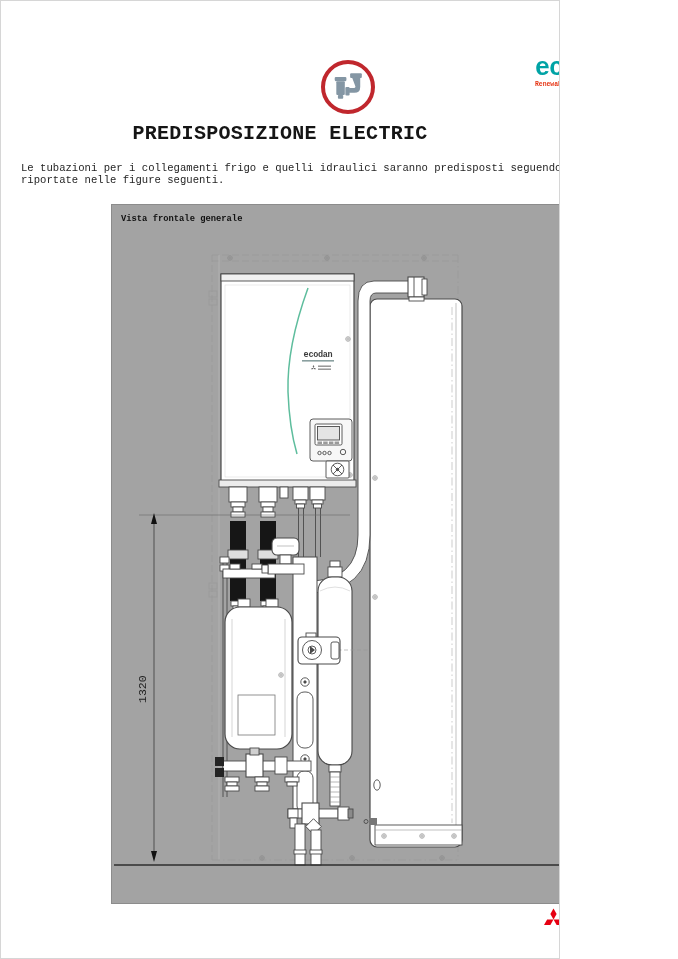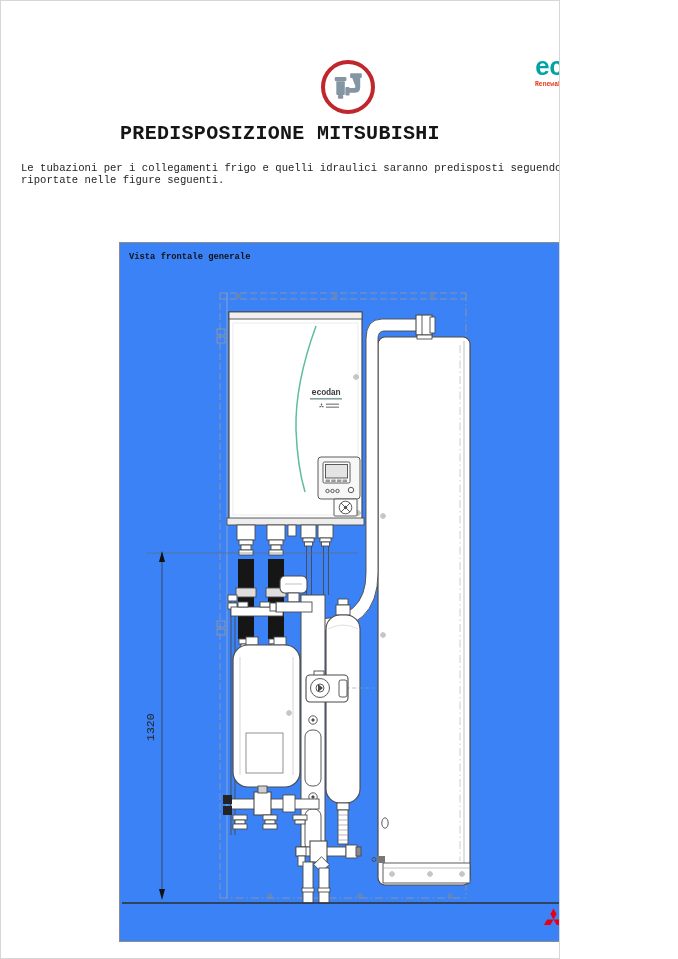--- a/index.html
+++ b/index.html
@@ -28,22 +28,22 @@
   .page-title{
     position:absolute;left:0;top:121px;width:100%;text-align:center;
     font-size:20px;font-weight:bold;letter-spacing:.3px;color:#151515;margin:0;
   }
   .intro{
     position:absolute;left:20px;top:161px;width:638px;text-align:left;
     font-size:10.6px;color:#1f1f1f;margin:0;
   }
   
   .figure{
-    position:absolute;left:118px;top:203px;width:460px;height:700px;
-    border:1.5px solid #8c8c8c;box-sizing:border-box;background:#3b82f6;margin-top:38px;
+    position:absolute;left:110px;top:203px;width:460px;height:700px;
+    border:1.5px solid #8c8c8c;box-sizing:border-box;background:#a3a3a3;
   }
   .figure-label{
     position:absolute;left:9px;top:9px;font-size:8.8px;font-weight:bold;color:#111;
     z-index:2;
   }
   .figure svg{position:absolute;left:0;top:0;}
   
   .footer{position:absolute;left:543px;top:905px;display:flex;align-items:flex-start;}
   .footer svg{width:19px;height:18px;margin-top:2px;}
   .m-text{font-size:6.8px;font-weight:bold;line-height:1.08;letter-spacing:-.1px;color:#2a2a2a;margin-left:3px;margin-top:4px;}
@@ -66,21 +66,21 @@
         <rect x="13.5" y="16" width="4" height="8" rx="1"></rect>
       </g>
     </svg>
   </div>
 
   <div class="brand">
     <div class="brand-name"><span class="c0">e</span><span class="c1">c</span><span class="c2">o</span><span class="c3">d</span><span class="c4">a</span><span class="c5">n</span><span class="reg">®</span></div>
     <div class="brand-tagline">Renewable Heating Technology</div>
   </div>
 
-  <h1 class="page-title">PREDISPOSIZIONE MITSUBISHI</h1>
+  <h1 class="page-title">PREDISPOSIZIONE ELECTRIC</h1>
   <p class="intro">Le tubazioni per i collegamenti frigo e quelli idraulici saranno predisposti seguendo le indicazioni riportate nelle figure seguenti.</p>
 
   <div class="figure">
     <div class="figure-label">Vista frontale generale</div>
 
     <svg width="457" height="697" viewBox="0 0 457 697">
       <defs>
         <g id="scr" stroke="#8a8a8a" stroke-width="0.6" fill="none">
           <circle r="2.3"></circle>
             <line x1="-2.3" x2="2.3"></line>

